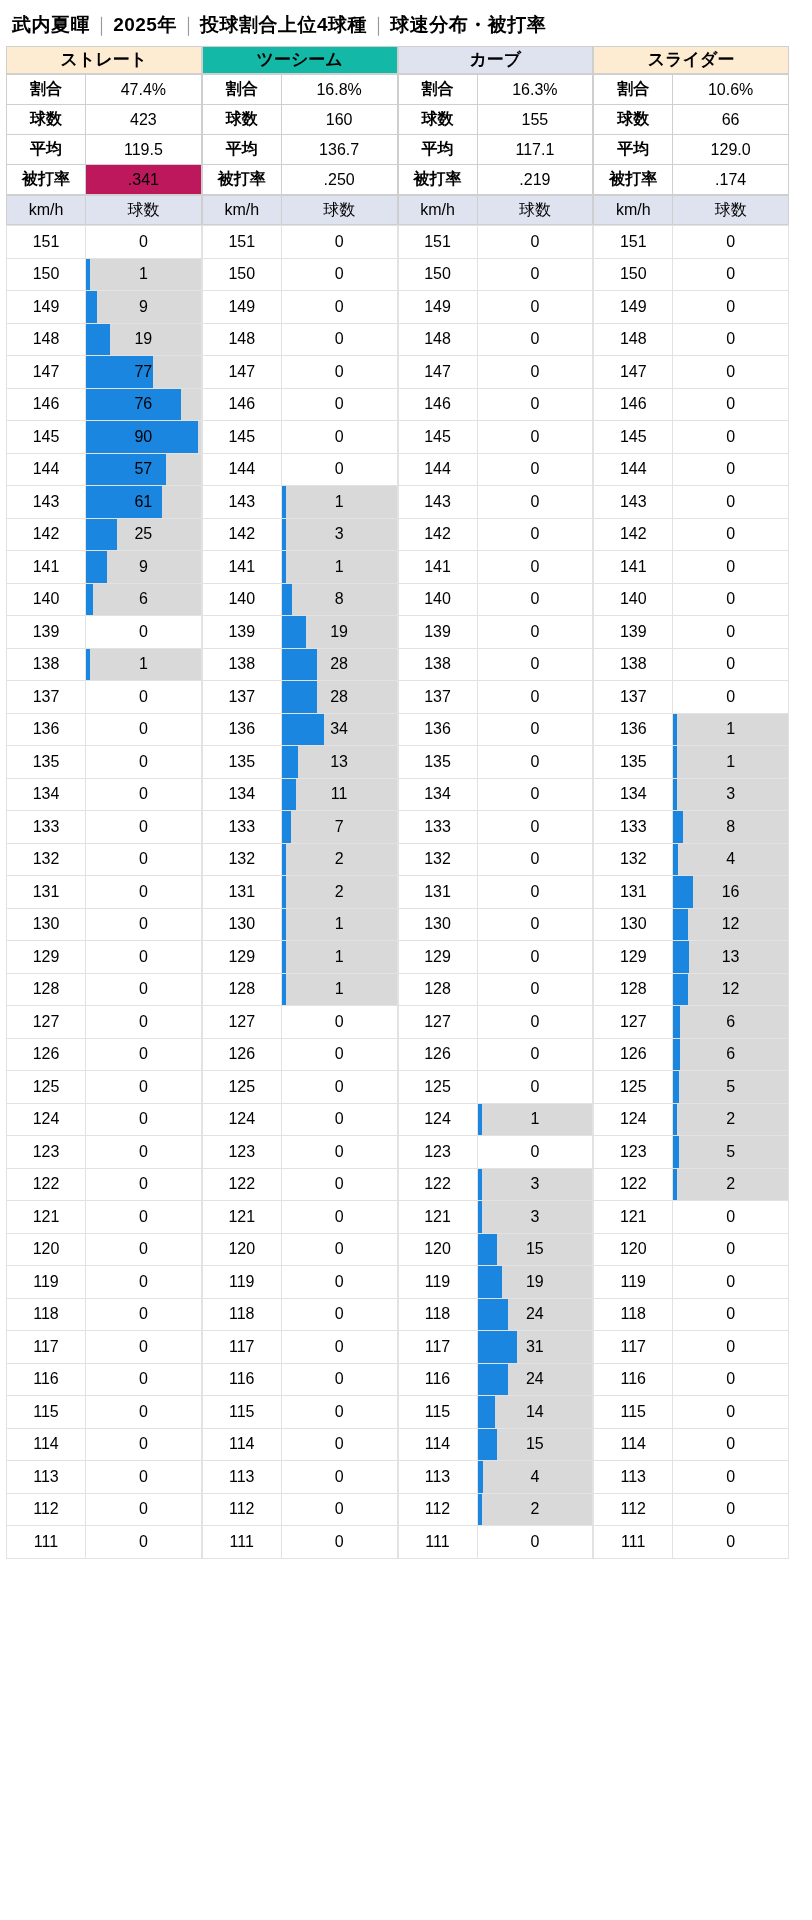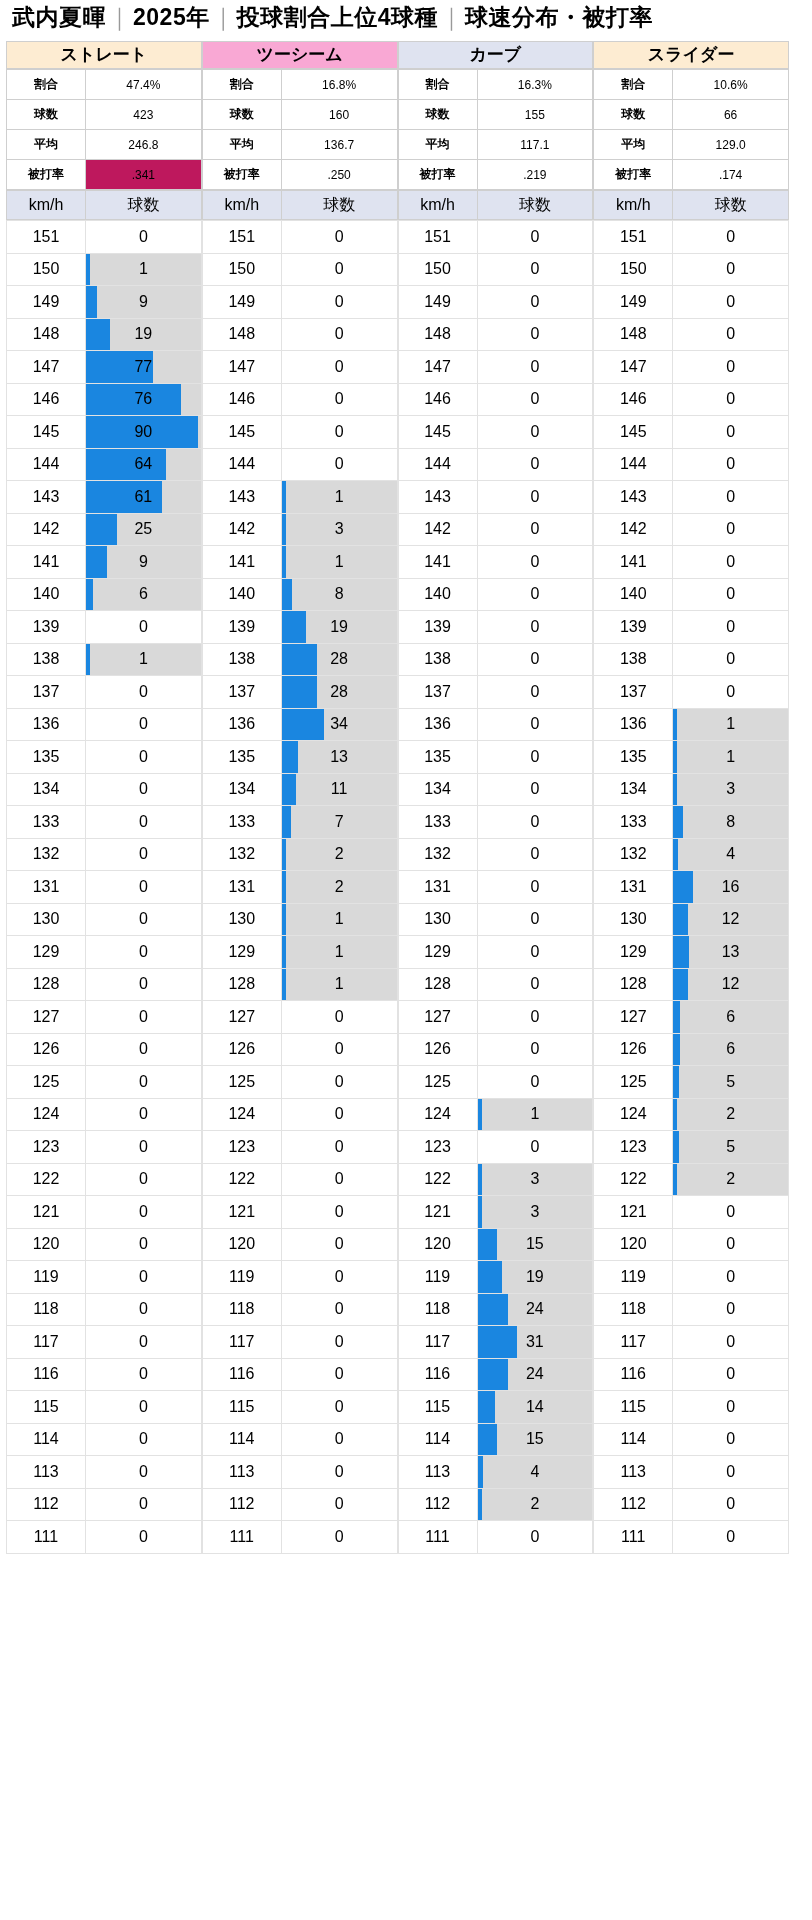--- a/index.html
+++ b/index.html
@@ -1,21 +1,21 @@
 <!DOCTYPE html>
 <html><head>
 <meta charset="utf-8">
 <style>
   html,body{margin:0;padding:0;background:#ffffff;}
   body{width:812px;height:1920px;font-family:"Liberation Sans",sans-serif;color:#000;}
   #page{width:812px;height:1920px;position:relative;overflow:hidden;}
 
   .title{
-    padding:2px 12px 8px 12px;
-    font-size:23px;
+    padding:12px 12px 8px 12px;
+    font-size:19px;
     font-weight:bold;
     letter-spacing:0.5px;
     white-space:nowrap;
   }
   .title .sep{color:#999;font-weight:normal;padding:0 2px;}
 
   .cols{
     display:flex;
     gap:0px;
     padding:0 6px;
@@ -34,21 +34,21 @@
     text-align:center;
     font-size:17px;
     font-weight:bold;
     height:26px;
     line-height:26px;
     border:1px solid #cfcfcf;
   }
   .summary td{
     border:1px solid #cfcfcf;
     height:29px;
-    font-size:12px;
+    font-size:16px;
     text-align:center;
   }
   .summary td.lbl{width:78px;font-weight:bold;}
   .summary td.val{}
   .hl-ba{background:#be185d;}
 
   .hdr td{
     border:1px solid #cfcfcf;
     background:#dfe3f0;
     height:28px;
@@ -108,21 +108,21 @@
             <tr>
               <td class="lbl">割合</td>
               <td class="val">47.4%</td>
             </tr>
             <tr>
               <td class="lbl">球数</td>
               <td class="val">423</td>
             </tr>
             <tr>
               <td class="lbl">平均</td>
-              <td class="val">246.8</td>
+              <td class="val">119.5</td>
             </tr>
             <tr>
               <td class="lbl">被打率</td>
               <td class="val hl-ba">.341</td>
             </tr>
           </tbody>
         </table>
         <table class="hdr">
           <tbody>
             <tr>
@@ -193,21 +193,21 @@
                   <div class="bar" style="width:112px"></div>
                   <span class="num">90</span>
                 </div>
               </td>
             </tr>
             <tr>
               <td class="speed">144</td>
               <td class="cnt zebra">
                 <div class="barcell">
                   <div class="bar" style="width:80px"></div>
-                  <span class="num">64</span>
+                  <span class="num">57</span>
                 </div>
               </td>
             </tr>
             <tr>
               <td class="speed">143</td>
               <td class="cnt zebra">
                 <div class="barcell">
                   <div class="bar" style="width:76px"></div>
                   <span class="num">61</span>
                 </div>
@@ -473,21 +473,21 @@
                 </div>
               </td>
             </tr>
           </tbody>
         </table>
       </div>
       <div class="col">
         <table>
           <tbody>
             <tr>
-              <td class="ptype" colspan="2" style="background:#f9a8d4">ツーシーム</td>
+              <td class="ptype" colspan="2" style="background:#14b8a6">ツーシーム</td>
             </tr>
           </tbody>
         </table>
         <table class="summary">
           <tbody>
             <tr>
               <td class="lbl">割合</td>
               <td class="val">16.8%</td>
             </tr>
             <tr>

